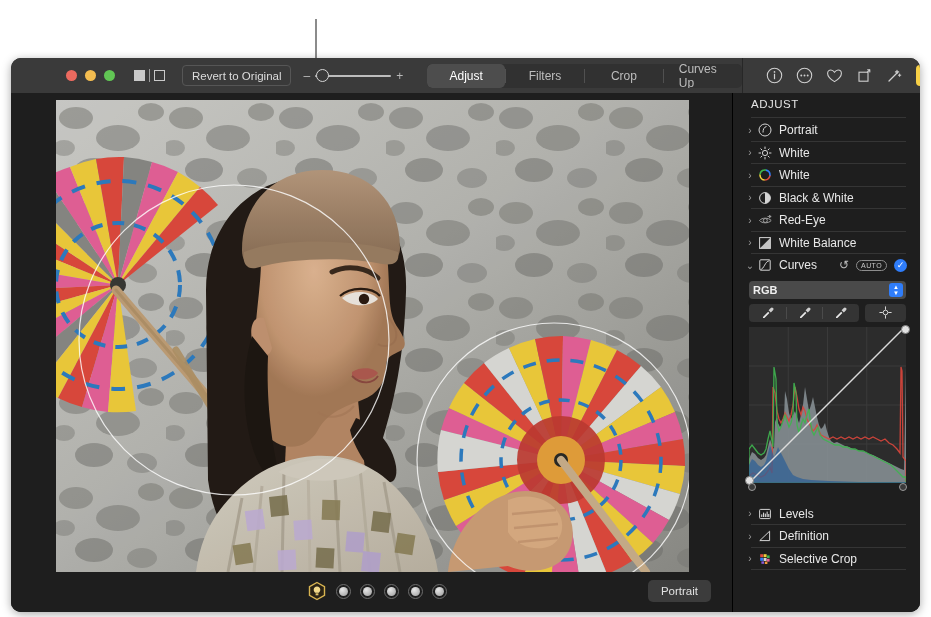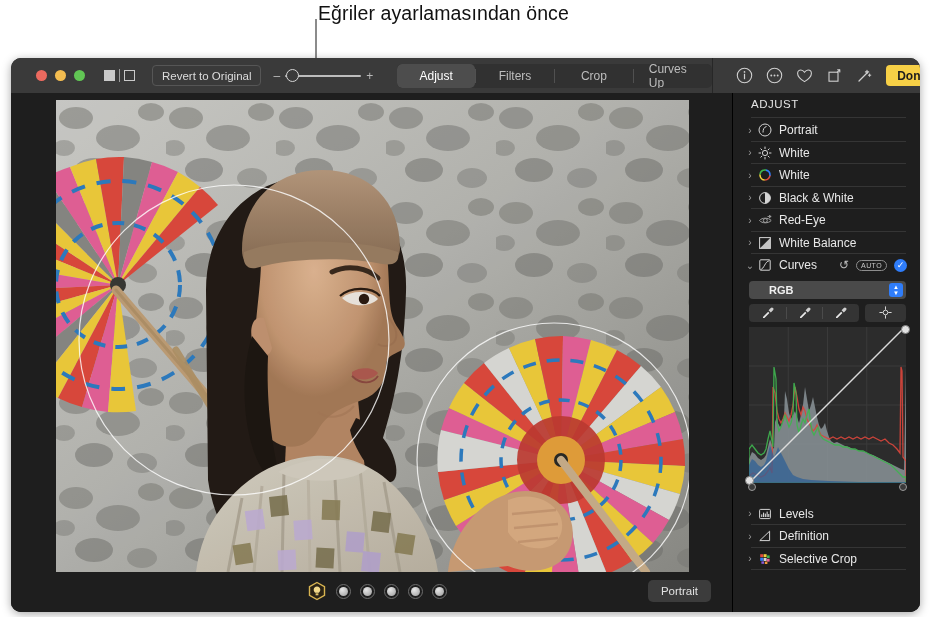--- a/index.html
+++ b/index.html
@@ -45,20 +45,21 @@
     width: 909px; height: 35px;
     background: #3a3a3a;
     display: flex; align-items: center;
   }
   .titlebar-left {
     display: flex; align-items: center;
     height: 35px;
     width: 722px;
     padding-left: 25px;
     border-right: 1px solid #272727;
+    margin-left: 30px;
   }
   .traffic { display: flex; gap: 8px; align-items: center; }
   .tl { width: 11px; height: 11px; border-radius: 50%; }
   .tl.red { background: #ec6a5f; }
   .tl.yellow { background: #f4bd50; }
   .tl.green { background: #61c654; }
 
   .view-toggle {
     display: flex; align-items: center; gap: 0;
     margin-left: 19px;
@@ -297,21 +298,21 @@
     left: 0; top: 0;
     width: 186px;
   }
   .rgb-select {
     position: absolute;
     left: 15px; top: 4px;
     width: 157px; height: 18px;
     background: #4a4a4a;
     border-radius: 4px;
     display: flex; align-items: center;
-    padding-left: 20px;
+    padding-left: 4px;
     color: #f0f0f0;
     font-size: 11px;
     font-weight: 600;
   }
   .stepper {
     position: absolute;
     right: 3px; top: 2px;
     width: 14px; height: 14px;
     border-radius: 3px;
     background: #2f7dfa;
@@ -390,21 +391,20 @@
     display: flex; align-items: center; justify-content: center;
     color: #f0f0f0;
     font-size: 11.5px;
   }
 </style>
 </head>
 <body>
 
 <div id="root">
 
-  <div class="callout-label">Eğriler ayarlamasından önce</div>
   <div class="callout-line"></div>
 
   <div class="window">
 
     <div class="titlebar">
 
       <div class="titlebar-left">
         <div class="traffic">
           <div class="tl red"></div>
           <div class="tl yellow"></div>

